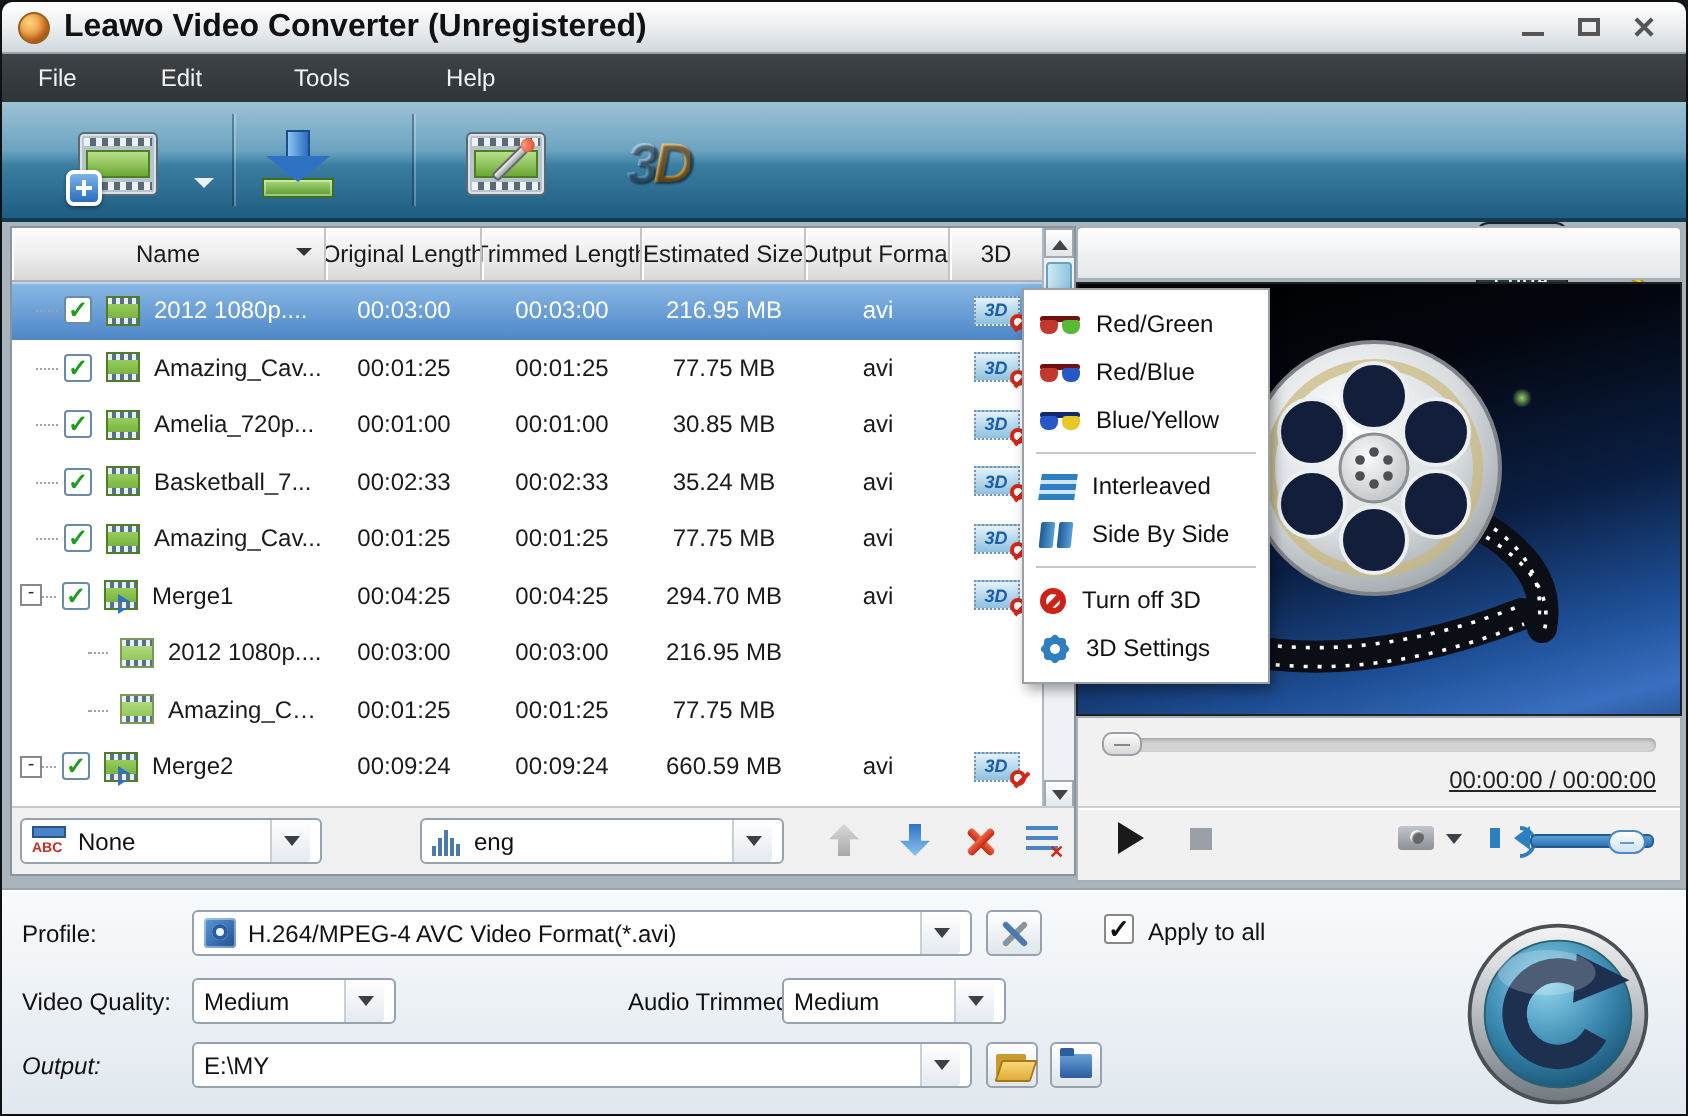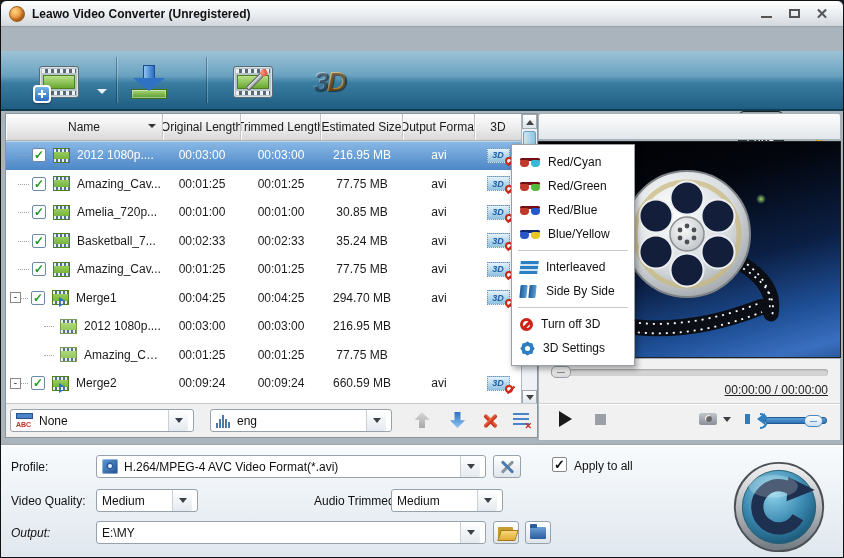--- a/index.html
+++ b/index.html
@@ -6,21 +6,21 @@
   html,body { width:844px; height:558px; background:#15181c; font-family:"Liberation Sans",sans-serif; overflow:hidden; }
   #window { position:relative; width:844px; height:558px; border:1px solid #111; border-radius:6px 6px 0 0; overflow:hidden; background:#aab4bc; }
 
   
   .titlebar { position:absolute; left:0; top:0; width:100%; height:26px;
     background:linear-gradient(#ffffff,#e9edf0 55%,#d2d7dc); border-bottom:1px solid #9aa0a6;
     display:flex; align-items:center; padding:0 8px; border-radius:6px 6px 0 0; }
   .app-icon { width:16px; height:16px; border-radius:50%;
     background:radial-gradient(circle at 35% 30%,#ffd37a,#e8903a 60%,#a85818); border:1px solid #9a6018;
     box-shadow:inset -2px -2px 3px rgba(120,50,0,.5); margin-right:7px; }
-  .title { font-size:12px; font-weight:bold; color:#111; }
+  .title { font-size:16px; font-weight:bold; color:#111; }
   .win-btns { margin-left:auto; display:flex; gap:10px; align-items:center; padding-right:4px; }
   .wb { width:18px; height:16px; display:flex; align-items:center; justify-content:center; color:#555; font-size:13px; cursor:default; }
   .wb-min i { display:block; width:11px; height:2px; background:#555; margin-top:7px; }
   .wb-max i { display:block; width:11px; height:9px; border:2px solid #555; }
   .wb-close { font-weight:bold; font-size:15px; }
 
   
   .menubar { position:absolute; left:0; top:26px; width:100%; height:24px; background:linear-gradient(#3e4348,#2f3438);
     display:flex; align-items:center; color:#f2f2f2; font-size:12px; }
   .menu-item { padding:4px 10px; cursor:default; }
@@ -234,20 +234,26 @@
       <div class="wb wb-min">
           <i></i>
         </div>
       <div class="wb wb-max">
           <i></i>
         </div>
       <div class="wb wb-close">✕</div>
     </div>
   </div>
 
+  <div class="menubar">
+    <span class="menu-item mi-file">File</span>
+    <span class="menu-item mi-edit">Edit</span>
+    <span class="menu-item mi-tools">Tools</span>
+    <span class="menu-item mi-help">Help</span>
+  </div>
 
   <div class="toolbar">
     <div class="tbtn" style="left:32px;">
       <div class="film-frame">
         <div class="perf t"></div>
           <div class="perf b"></div>
           <div class="inner"></div>
         <div class="plus-badge"></div>
       </div>
     </div>
@@ -465,21 +471,21 @@
       <div class="sb-btn sb-up">
           <div class="sb-tri-up"></div>
         </div>
       <div class="sb-thumb"></div>
       <div class="sb-btn sb-down">
           <div class="sb-tri-down"></div>
         </div>
     </div>
 
     <div class="subbar">
-      <div class="combo" style="left:4px; top:5px; width:184px;">
+      <div class="combo" style="left:4px; top:5px; width:151px;">
         <span class="sub-ico">
             <span class="bar"></span>
             <span class="abc">ABC</span>
           </span>
         <span>None</span>
         <span class="arrow">
             <i></i>
           </span>
       </div>
       <div class="combo" style="left:204px; top:5px; width:182px;">
@@ -577,27 +583,20 @@
           <div class="spk"></div>
         </div>
       <div class="vol" style="left:226px;">
           <div class="vol-handle"></div>
         </div>
     </div>
   </div>
 
   <div class="menu3d">
     <div class="mi3">
-      <span class="glasses g-rc">
-          <i class="l"></i>
-          <i class="r"></i>
-        </span>
-      <span>Red/Cyan</span>
-    </div>
-    <div class="mi3">
       <span class="glasses g-rg">
           <i class="l"></i>
           <i class="r"></i>
         </span>
       <span>Red/Green</span>
     </div>
     <div class="mi3">
       <span class="glasses g-rb">
           <i class="l"></i>
           <i class="r"></i>

